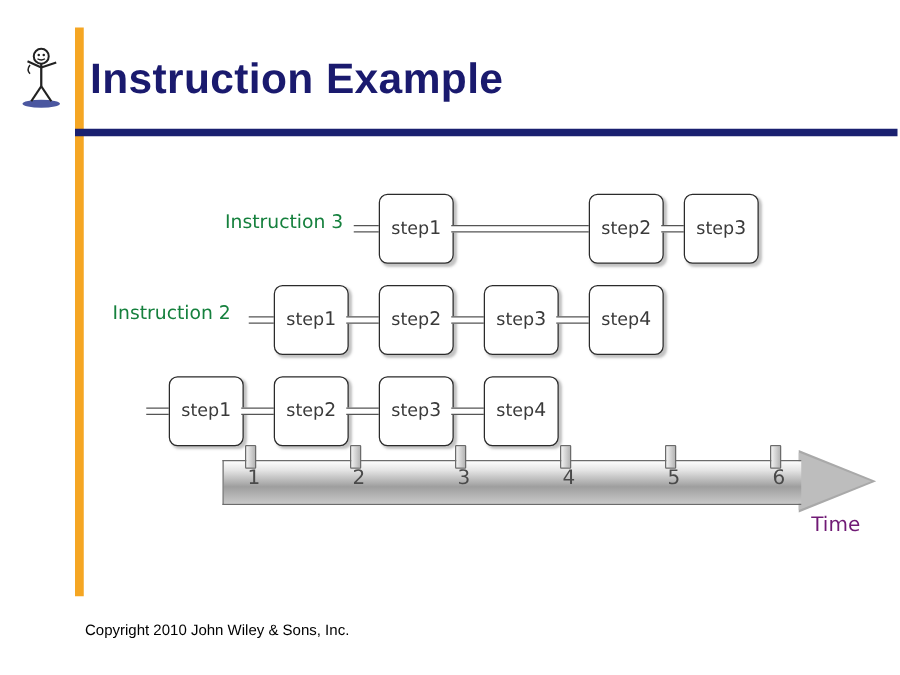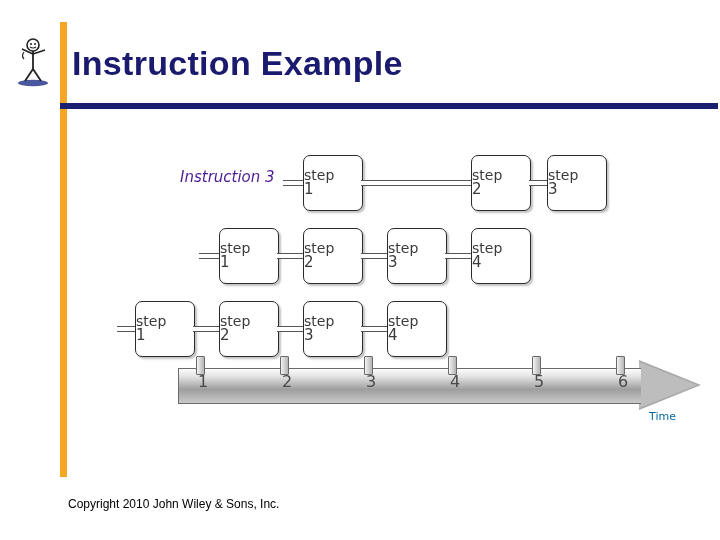--- a/index.html
+++ b/index.html
@@ -56,36 +56,34 @@
   .diagram {
     position: absolute;
     left: 60px;
     top: 140px;
     width: 640px;
     height: 300px;
   }
   .row-label {
     position: absolute;
     font-size: 15px;
-    color: #4c1d95;
+    color: #15803d;
     white-space: nowrap;
     font-family: "DejaVu Sans", sans-serif;
-    font-style: italic;
   }
   .step-box {
     position: absolute;
     width: 58px;
     height: 54px;
     border: 1.6px solid #2b2b2b;
     border-radius: 7px;
     background: #ffffff;
     box-shadow: 2px 2px 2px rgba(120,120,120,0.45);
     display: flex;
-    flex-direction: column;
-    align-items: flex-start;
+    align-items: center;
     justify-content: center;
     line-height: 1.05;
   }
   .step-box .s-word {
     font-size: 14px;
     color: #3a3a3a;
     font-family: "DejaVu Sans", sans-serif;
   }
   .step-box .s-num {
     font-size: 15px;
@@ -151,22 +149,22 @@
     position: absolute;
     top: 4px;
     font-size: 16px;
     color: #4a4a4a;
     font-family: "DejaVu Sans", sans-serif;
   }
   .time-label {
     position: absolute;
     left: 471px;
     top: 42px;
-    font-size: 11px;
-    color: #0369a1;
+    font-size: 16px;
+    color: #701a75;
     font-family: "DejaVu Sans", sans-serif;
   }
 
   
   .copyright {
     position: absolute;
     left: 68px;
     top: 497px;
     font-size: 12px;
     color: #000000;
@@ -216,20 +214,21 @@
   <div class="step-box" style="left:411px; top:15px;">
     <span class="s-word">step</span>
     <span class="s-num">2</span>
   </div>
   <div class="connector" style="left:469px; top:40px; width:18px;"></div>
   <div class="step-box" style="left:487px; top:15px;">
     <span class="s-word">step</span>
     <span class="s-num">3</span>
   </div>
 
+  <div class="row-label" style="left:30px; top:101px;">Instruction 2</div>
   <div class="connector" style="left:139px; top:113px; width:20px;"></div>
   <div class="step-box" style="left:159px; top:88px;">
     <span class="s-word">step</span>
     <span class="s-num">1</span>
   </div>
   <div class="connector" style="left:217px; top:113px; width:26px;"></div>
   <div class="step-box" style="left:243px; top:88px;">
     <span class="s-word">step</span>
     <span class="s-num">2</span>
   </div>

